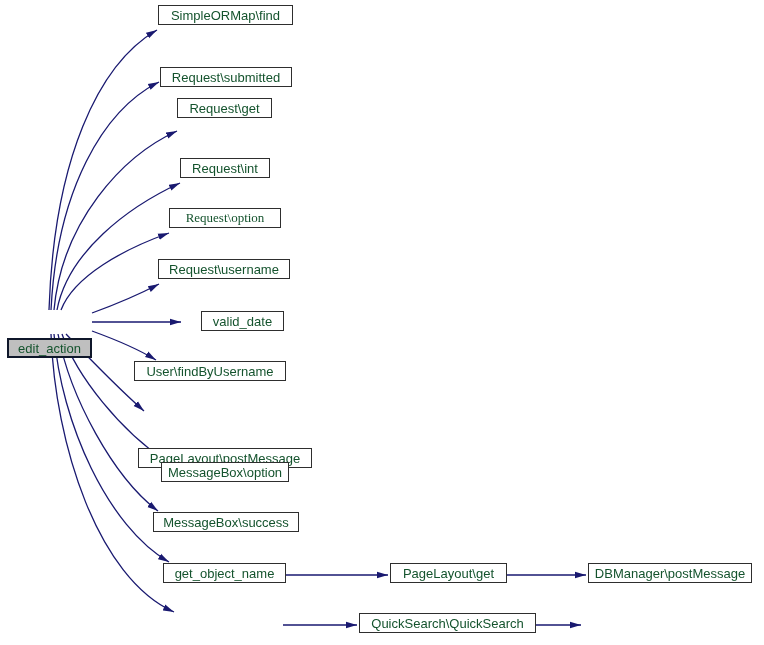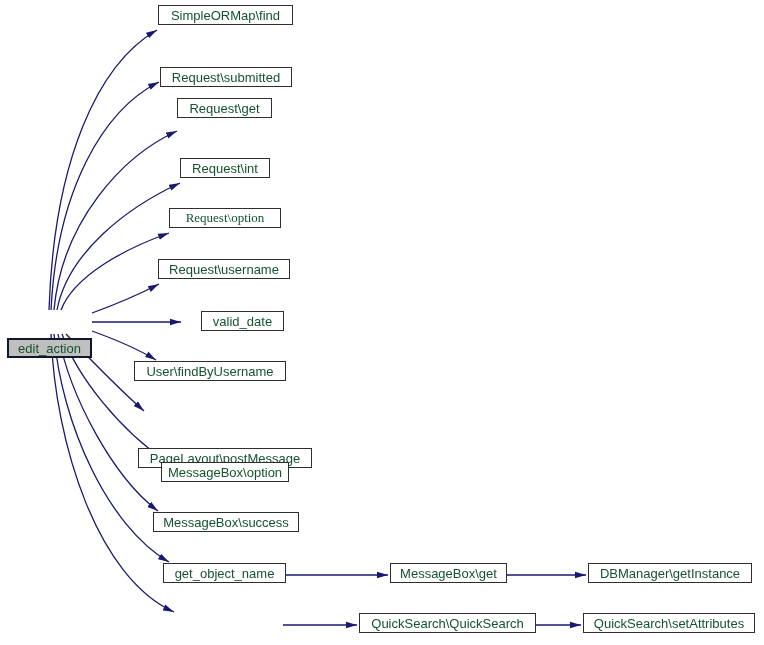--- a/index.html
+++ b/index.html
@@ -88,18 +88,17 @@
   <div class="node" style="left:180px; top:158px; width:90px;">Request\int</div>
   <div class="node" style="left:169px; top:208px; width:112px;font-family:Liberation Serif, serif;">Request\option</div>
   <div class="node" style="left:158px; top:259px; width:132px;text-align:right;">Request\username</div>
   <div class="node" style="left:201px; top:311px; width:83px;">valid_date</div>
   <div class="node" style="left:134px; top:361px; width:152px;">User\findByUsername</div>
   <div class="node" style="left:138px; top:428px; width:174px;margin-top:20px;">PageLayout\postMessage</div>
   <div class="node" style="left:161px; top:462px; width:128px;">MessageBox\option</div>
   <div class="node" style="left:153px; top:512px; width:146px;">MessageBox\success</div>
   <div class="node" style="left:163px; top:563px; width:123px;">get_object_name</div>
 
-  <div class="node" style="left:390px; top:563px; width:117px;">MessageBox\get</div>
-  <div class="node" style="left:588px; top:563px; width:164px;">DBManager\getInstance</div>
+  <div class="node" style="left:390px; top:563px; width:117px;">PageLayout\get</div>
+  <div class="node" style="left:588px; top:563px; width:164px;">DBManager\postMessage</div>
   <div class="node" style="left:359px; top:613px; width:177px;">QuickSearch\QuickSearch</div>
-  <div class="node" style="left:583px; top:613px; width:172px;">QuickSearch\setAttributes</div>
 
 </div>
 
 </body></html>

